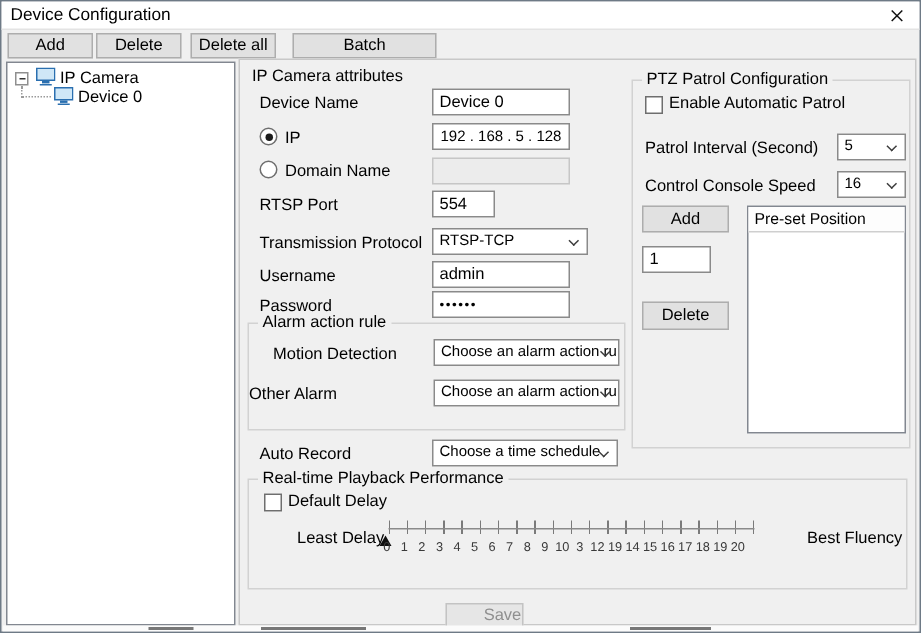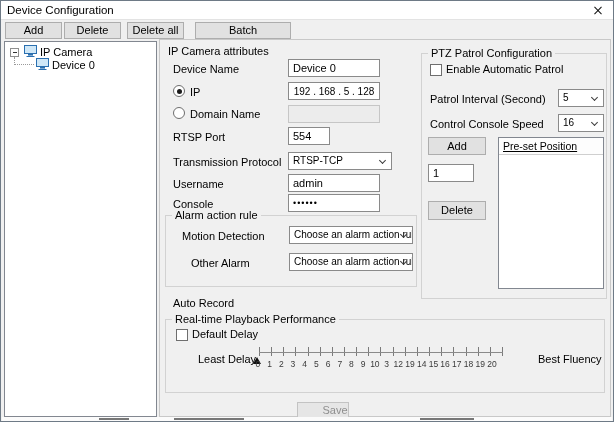--- a/index.html
+++ b/index.html
@@ -37,21 +37,21 @@
   .radio.sel::after { content:""; position:absolute; left:2.5px; top:2.5px; width:5px; height:5px;
            border-radius:50%; background:#1b1b1b; }
   .treepanel { position:absolute; left:3px; top:40px; width:153px; height:376px;
                background:#fff; border:1px solid #828790; }
   .mainpanel { position:absolute; left:158px; top:38px; width:452px; height:378px;
                background:#f0f0f0; border:1px solid #c8c8c8; }
   .expander { position:absolute; width:9px; height:9px; background:#fff; border:1px solid #8f8f8f; }
   .expander::after { content:""; position:absolute; left:1.5px; top:3px; width:4px; height:1px; background:#333; }
   .connector { position:absolute; }
   .treelabel { position:absolute; font-size:11px; white-space:nowrap; cursor:default; }
-  .listbox { position:absolute; background:#fff; border:1px solid #828790;text-decoration:underline; }
+  .listbox { position:absolute; background:#fff; border:1px solid #828790; }
   .listhdr { height:17px; line-height:16px; padding-left:4px; font-size:10.5px;
              border-bottom:1px solid #cfcfcf; background:#fdfdfd; }
   .rulerticks { position:absolute; width:244px; height:9px;
                 background:repeating-linear-gradient(to right, #7a7a7a 0 1px, transparent 1px 12.15px); }
   .rulerline { position:absolute; width:244px; height:1px; background:#8a8a8a; }
   .thumb { position:absolute; width:0; height:0; border-left:4px solid transparent;
            border-right:4px solid transparent; border-bottom:7px solid #101010; cursor:pointer; }
   .ticknums { position:absolute; width:246px; display:flex; }
   .tick-num { width:11.71px; text-align:center; font-size:8.5px; color:#3a3a3a; }
   .clip-strip { position:absolute; left:1px; right:1px; bottom:0; height:4px; background:#fbfbfb; }
@@ -117,38 +117,42 @@
 
   <span class="lbl" style="left:172px;top:155px;">Transmission Protocol</span>
   <div class="combo" style="left:287px;top:151px;width:104px;">
     <span>RTSP-TCP</span>
     <span class="chev"></span>
   </div>
 
   <span class="lbl" style="left:172px;top:177px;">Username</span>
   <input class="tinput" style="left: 287px; top: 173px; width: 92px;" value="admin">
 
-  <span class="lbl" style="left:172px;top:197px;">Console</span>
+  <span class="lbl" style="left:172px;top:197px;">Password</span>
   <input class="tinput pw" style="left: 287px; top: 193px; width: 92px;" value="••••••">
 
   <div class="grp" style="left:164px;top:214px;width:252px;height:72px;">
     <span class="legend">Alarm action rule</span>
     <span class="lbl" style="left:16px;top:14px;">Motion Detection</span>
     <div class="combo" style="left:123px;top:10px;width:124px;">
       <span>Choose an alarm action rule</span>
       <span class="chev"></span>
     </div>
-    <span class="lbl" style="left:25px;top:41px;text-align:right;">Other Alarm</span>
+    <span class="lbl" style="left:0;top:41px;text-align:right;">Other Alarm</span>
     <div class="combo" style="left:123px;top:37px;width:124px;">
       <span>Choose an alarm action rule</span>
       <span class="chev"></span>
     </div>
   </div>
 
   <span class="lbl" style="left:172px;top:296px;">Auto Record</span>
+  <div class="combo" style="left:287px;top:292px;width:124px;">
+    <span>Choose a time schedule</span>
+    <span class="chev"></span>
+  </div>
 
   <div class="grp" style="left:164px;top:318px;width:440px;height:74px;">
     <span class="legend">Real-time Playback Performance</span>
     <span class="chk" style="left:10px;top:9px;"></span>
     <span class="lbl" style="left:26px;top:8px;">Default Delay</span>
     <span class="lbl" style="left:32px;top:33px;">Least Delay</span>
     <div class="rulerticks" style="left:93px;top:27px;"></div>
     <div class="rulerline" style="left:93px;top:32px;"></div>
     <span class="thumb" style="left:87px;top:37px;"></span>
     <div class="ticknums" style="left:86px;top:39px;">

